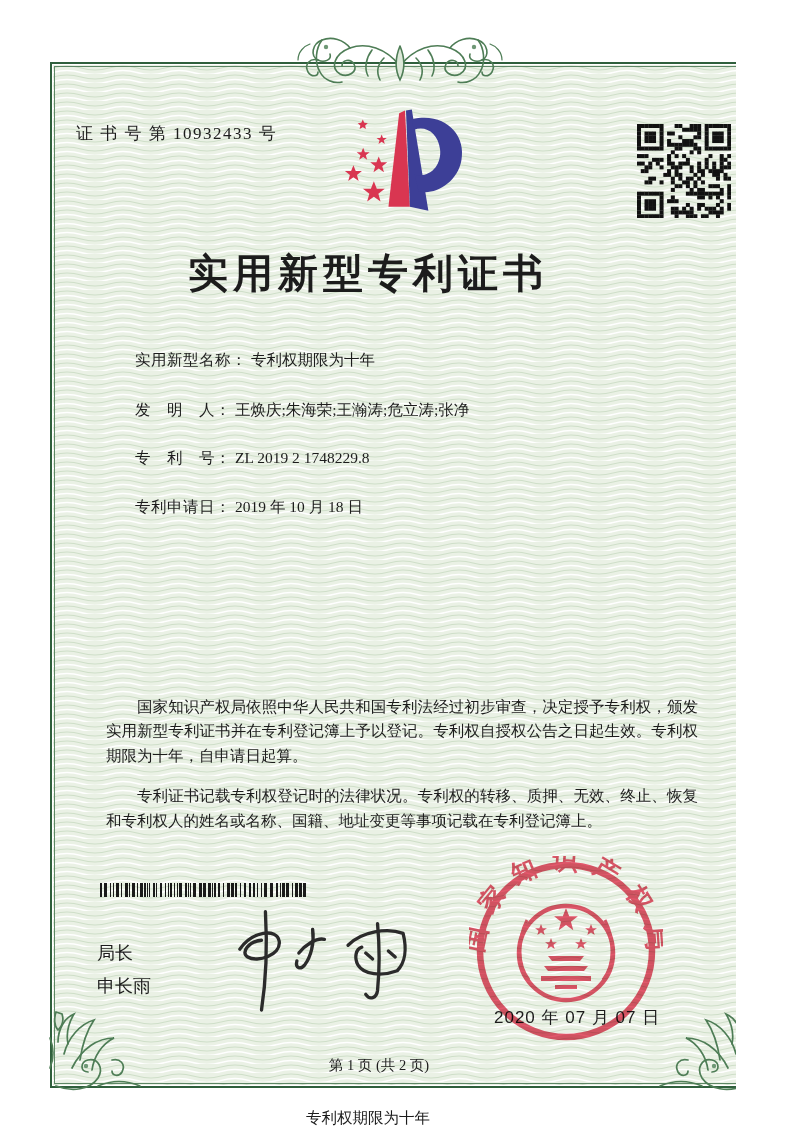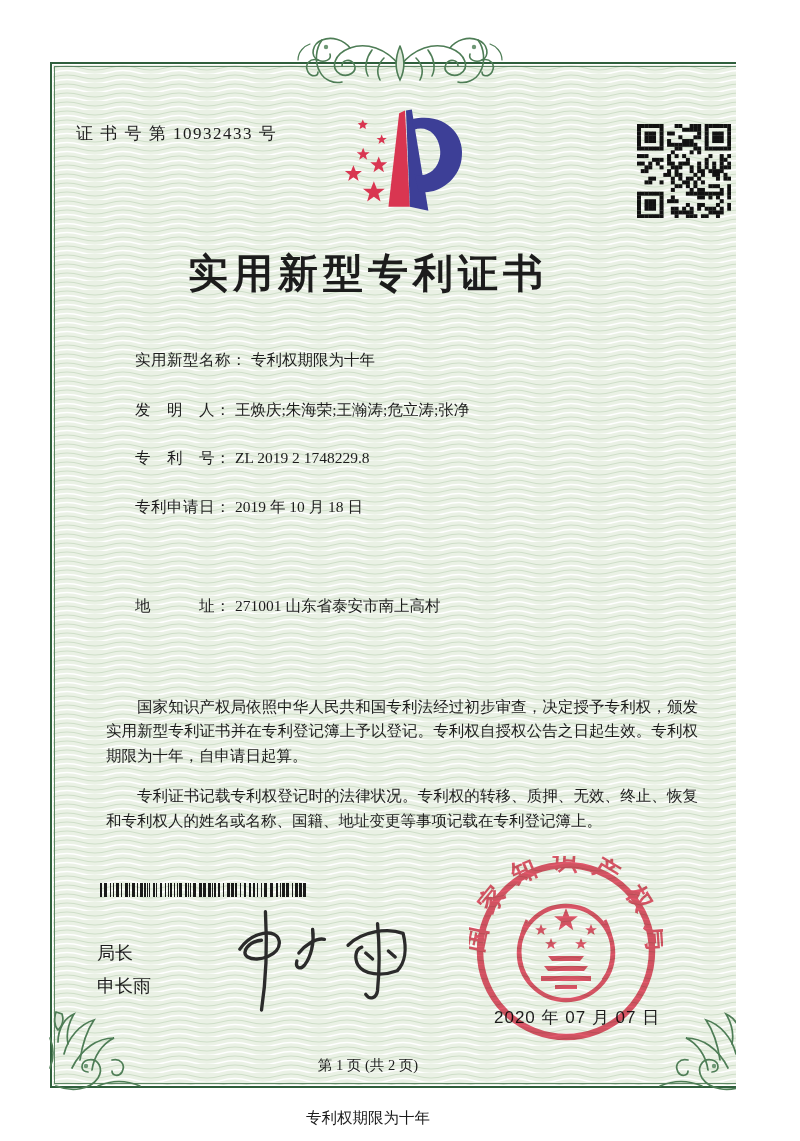--- a/index.html
+++ b/index.html
@@ -30,21 +30,21 @@
   .barcode{position:absolute;left:100px;top:883px;width:207px;height:14px;z-index:2;}
   .dir-title{position:absolute;left:97px;top:941px;font-size:18px;
              font-family:"Liberation Sans","DejaVu Sans",sans-serif;z-index:2;}
   .dir-name{position:absolute;left:97px;top:974px;font-size:18px;
             font-family:"Liberation Sans","DejaVu Sans",sans-serif;z-index:2;}
   .signature{position:absolute;left:218px;top:898px;width:205px;height:118px;z-index:4;}
   .seal{position:absolute;left:469px;top:856px;width:194px;height:194px;z-index:5;
         mix-blend-mode:multiply;opacity:.93;}
   .seal-date{position:absolute;left:494px;top:1006px;font-size:17px;letter-spacing:1px;
              font-family:"Liberation Sans","DejaVu Sans",sans-serif;z-index:4;}
-  .page-num{position:absolute;left:0;top:1056px;width:100%;text-align:center;
+  .page-num{position:absolute;left:11px;top:1056px;width:100%;text-align:center;
             font-size:14.5px;z-index:2;}
   .back-note{position:absolute;left:0;top:1108px;width:100%;text-align:center;
              font-size:15.5px;z-index:2;}
 </style>
 </head>
 <body>
 
 <div class="page">
 
   <svg class="texture" width="694" height="1020">
@@ -414,23 +414,20 @@
   </div>
   <div class="frow" style="top:400px">
     <span class="flabel">发　明　人：</span><span class="fvalue">王焕庆;朱海荣;王瀚涛;危立涛;张净</span>
   </div>
   <div class="frow" style="top:448px">
     <span class="flabel">专　利　号：</span><span class="fvalue">ZL 2019 2 1748229.8</span>
   </div>
   <div class="frow" style="top:497px">
     <span class="flabel">专利申请日：</span><span class="fvalue">2019 年 10 月 18 日</span>
   </div>
-  <div class="frow" style="top:596px">
-    <span class="flabel">地　　　址：</span><span class="fvalue">271001 山东省泰安市南上高村</span>
-  </div>
 
   <div class="paras">
     <p>国家知识产权局依照中华人民共和国专利法经过初步审查，决定授予专利权，颁发实用新型专利证书并在专利登记簿上予以登记。专利权自授权公告之日起生效。专利权期限为十年，自申请日起算。</p>
     <p>专利证书记载专利权登记时的法律状况。专利权的转移、质押、无效、终止、恢复和专利权人的姓名或名称、国籍、地址变更等事项记载在专利登记簿上。</p>
   </div>
 
   <div class="barcode"><svg id="bcsvg" width="207" height="14">
         <rect x="0" y="0" width="2" height="14" fill="#1a1a1a"></rect>
         <rect x="4" y="0" width="3" height="14" fill="#1a1a1a"></rect>
         <rect x="10" y="0" width="1" height="14" fill="#1a1a1a"></rect>

